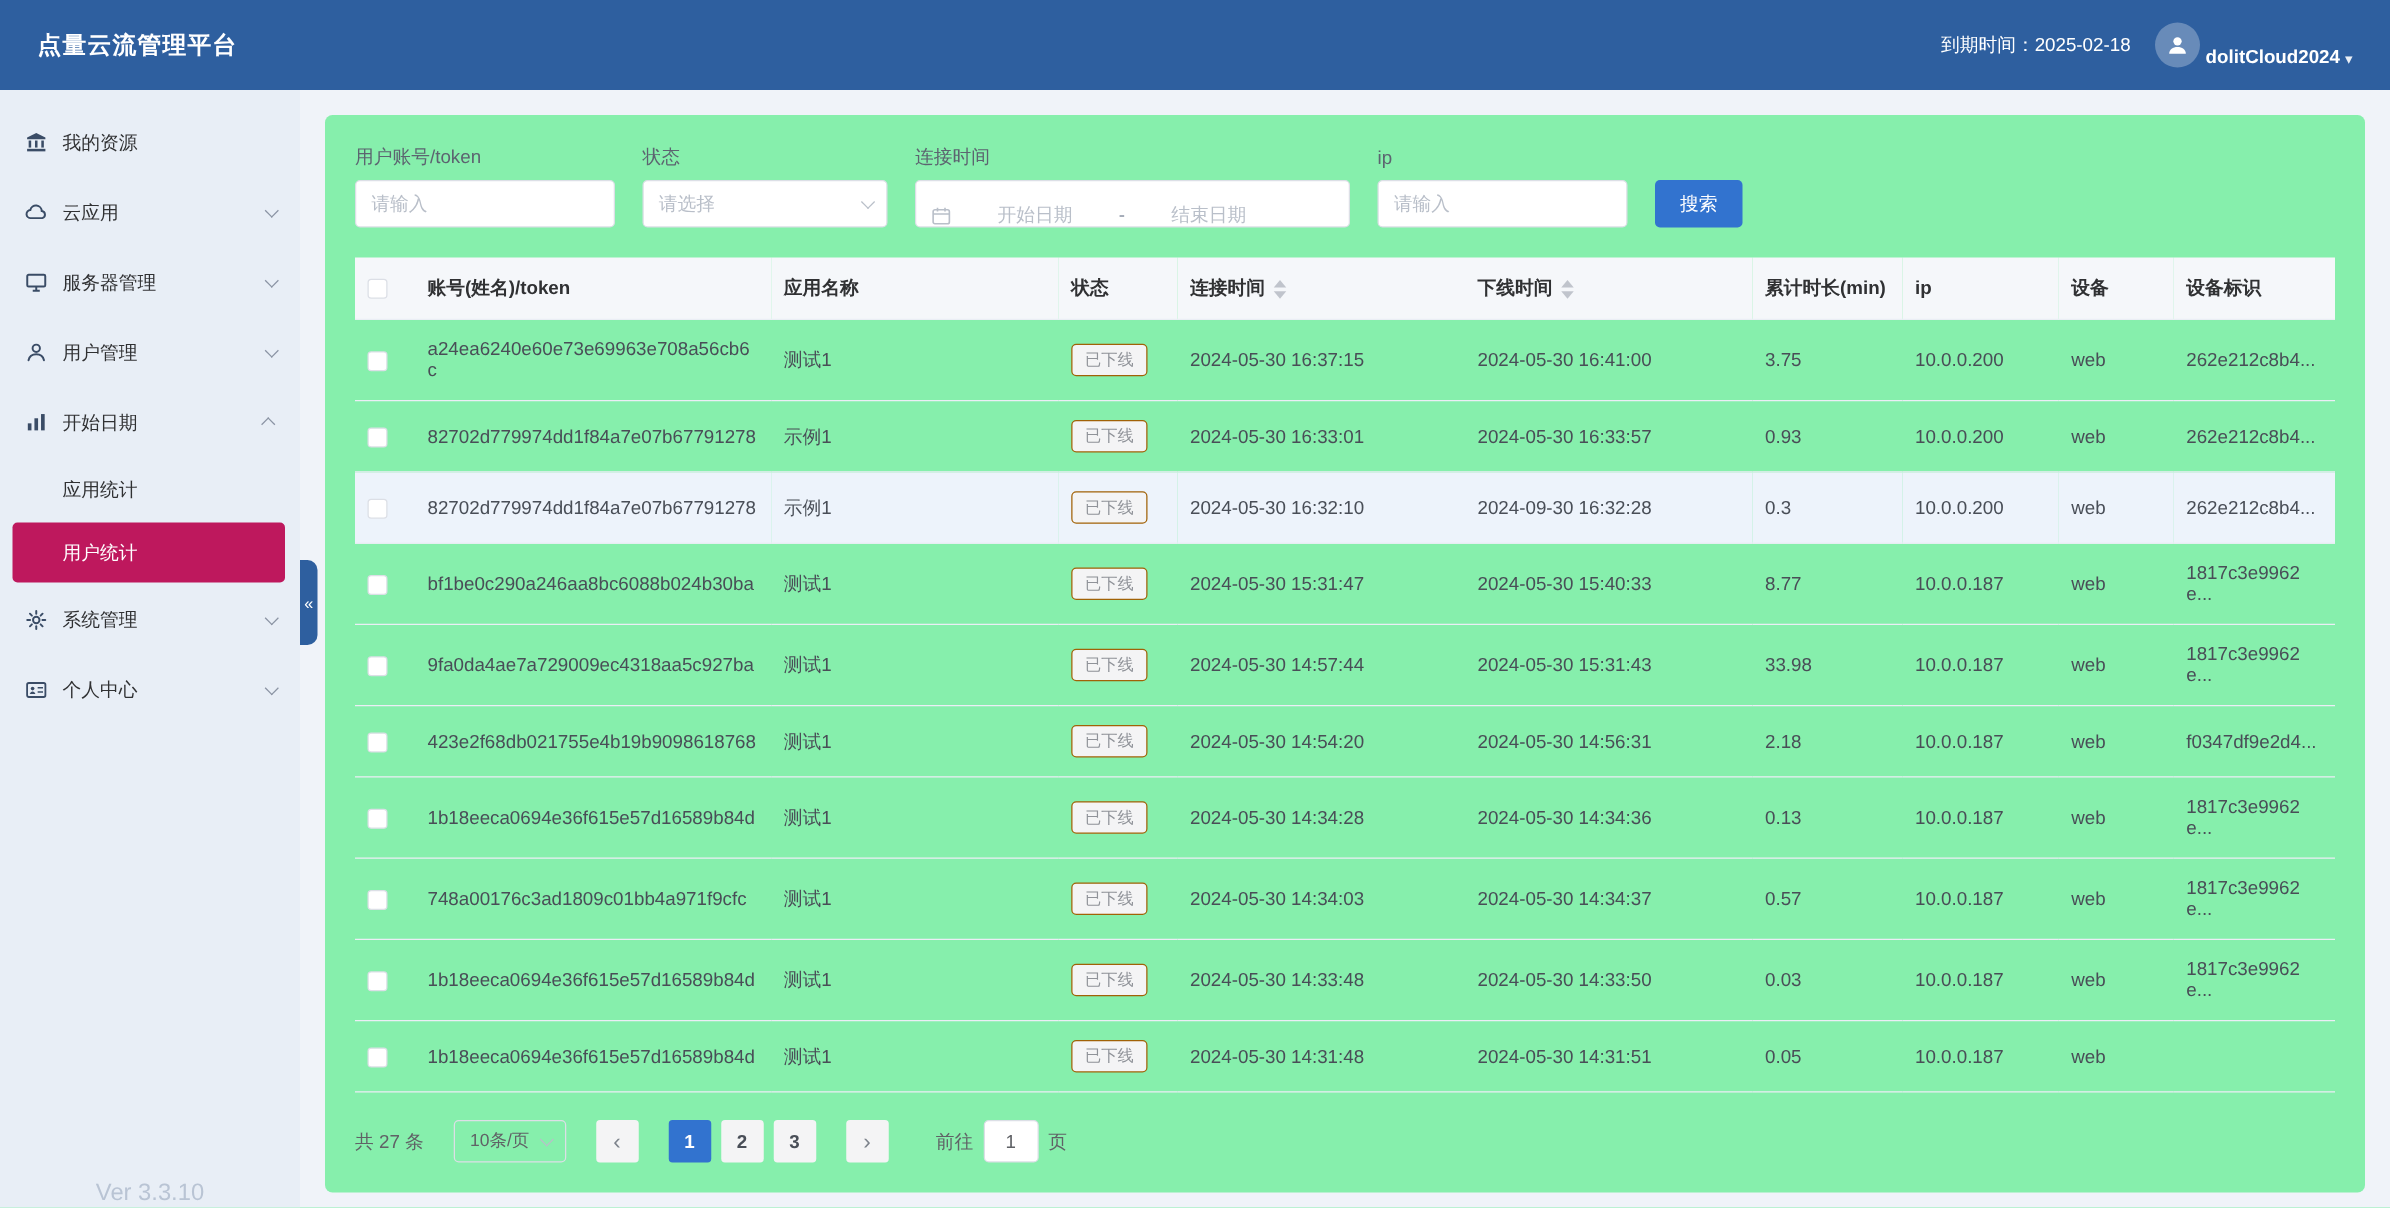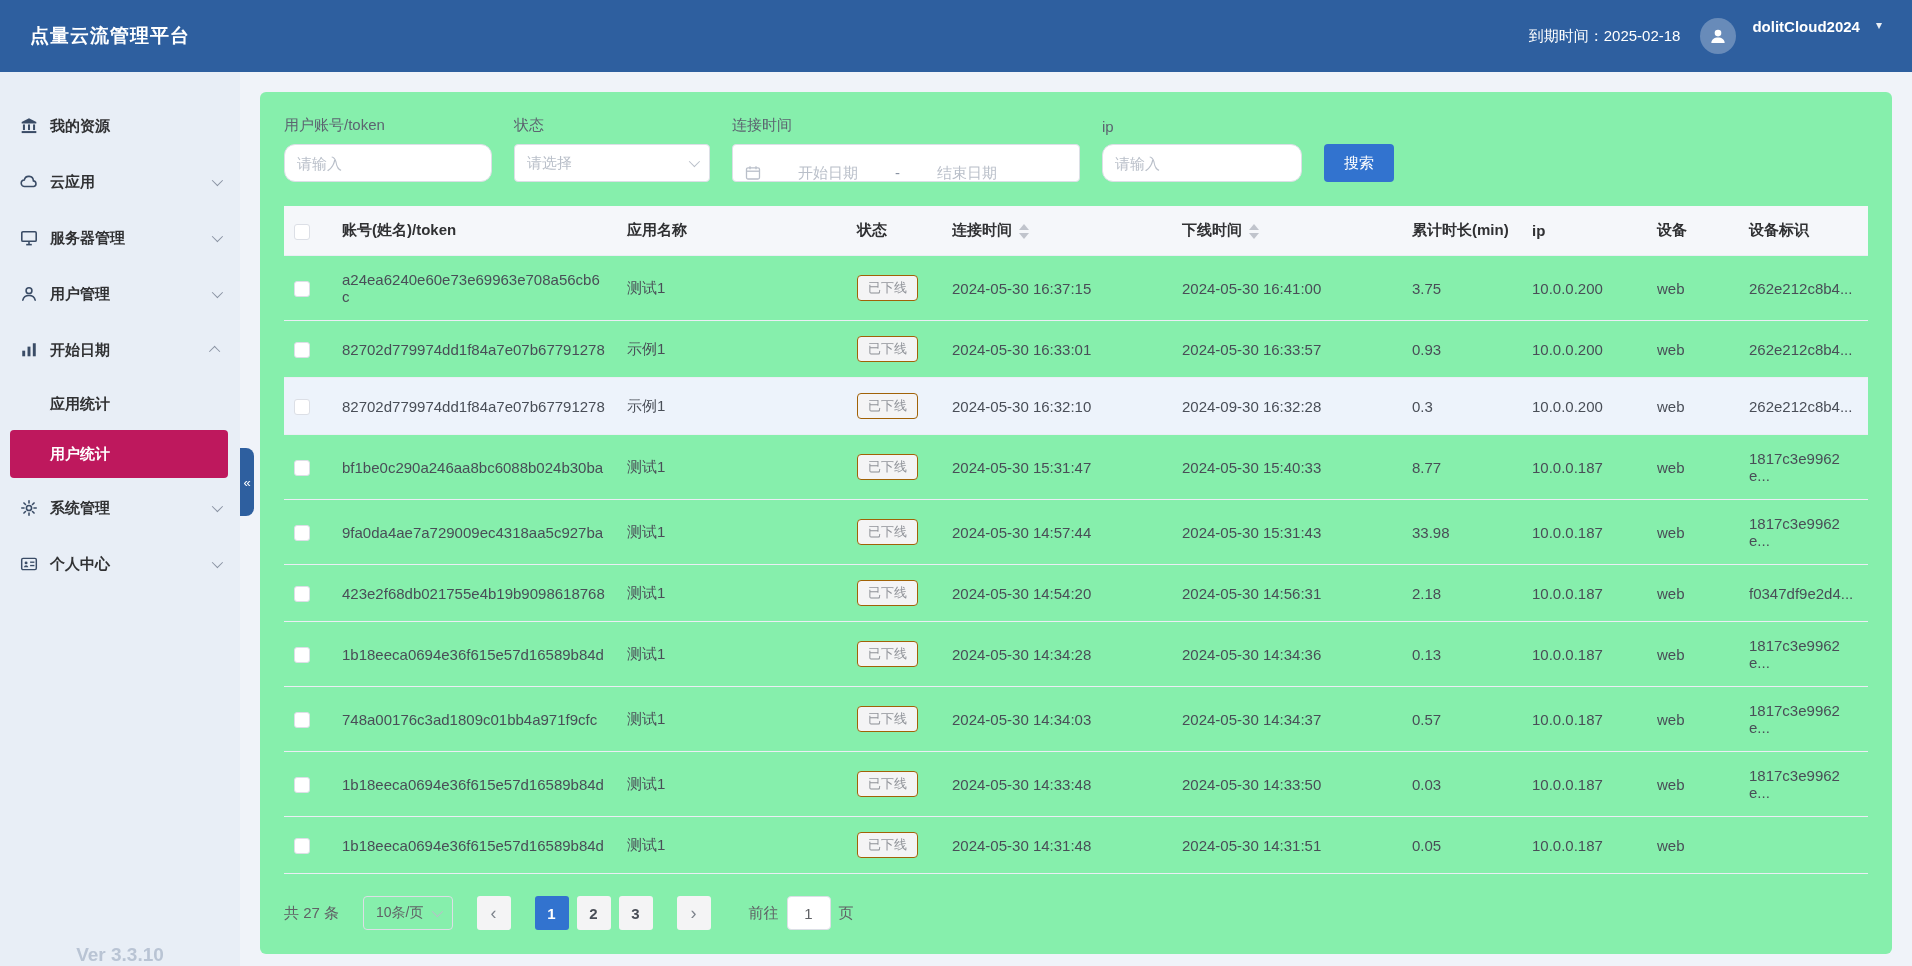--- a/index.html
+++ b/index.html
@@ -12,36 +12,36 @@
   }
 
   
   .topbar {
     height: 72px; background: #2e5f9f; color: #fff;
     display: flex; align-items: center; justify-content: space-between;
     padding: 0 30px;
   }
   .app-title { font-size: 19px; font-weight: 700; letter-spacing: 1px; }
   .topbar-right { display: flex; align-items: center; gap: 20px; font-size: 15px; }
-  .user-menu { display: flex; align-items: flex-start; gap: 16px; cursor: pointer; }
+  .user-menu { display: flex; align-items: flex-end; gap: 4px; cursor: pointer; }
   .avatar {
     width: 36px; height: 36px; border-radius: 50%;
     background: rgba(255,255,255,.28);
     display: flex; align-items: center; justify-content: center;
   }
   .username { font-size: 15px; font-weight: 600; }
   .user-caret { font-size: 12px; opacity: .9; }
 
   
   .layout { display: flex; height: 894px; position: relative; }
 
   
   .sidebar {
     width: 240px; background: #e8eef6; position: relative;
-    padding-top: 26px; flex: none; font-weight: bold;
+    padding-top: 14px; flex: none;
   }
   .menu-item {
     height: 56px; display: flex; align-items: center; gap: 12px;
     padding: 0 20px; font-size: 15px; color: #303133; cursor: pointer;
   }
   .menu-item .micon { width: 18px; height: 18px; flex: none; color: #3a4c66; display: inline-flex; }
   .menu-item .micon svg { width: 18px; height: 18px; }
   .menu-item .chev { margin-left: auto; }
   .chev {
     width: 8px; height: 8px; flex: none;
@@ -72,21 +72,21 @@
   .card { background: #86efac; border-radius: 6px; padding: 24px; min-height: 810px; }
 
   
   .filters { display: flex; gap: 22px; align-items: flex-end; margin-bottom: 24px; }
   .filter-group { display: flex; flex-direction: column; gap: 9px; }
   .filter-label { font-size: 15px; color: #5c6470; }
   .input, .select-box, .range-box {
     height: 38px; border: 1px solid #dcdfe6; border-radius: 4px;
     background: #fff; font-size: 15px; color: #606266;
   }
-  .input { padding: 16px 12px; outline: none; border-radius: 11px; }
+  .input { padding: 16px 12px; outline: none; }
   .input::placeholder { color: #b9bfc9; }
   .w-account { width: 208px; }
   .w-ip { width: 200px; }
   .select-box {
     width: 196px; display: flex; align-items: center; justify-content: space-between;
     padding: 0 12px; cursor: pointer; color: #b9bfc9;
   }
   .select-box .chev { border-color: #b9bfc9; }
   .range-box { width: 348px; display: flex; align-items: flex-end; gap: 8px; padding: 0 12px; }
   .range-box input {

